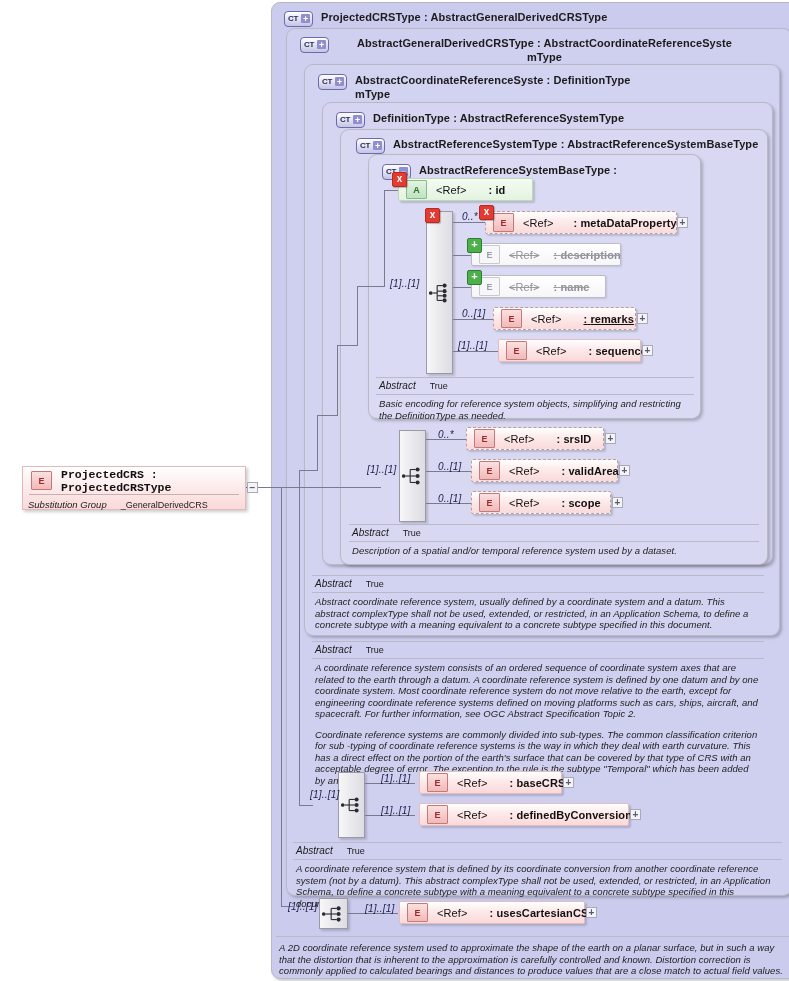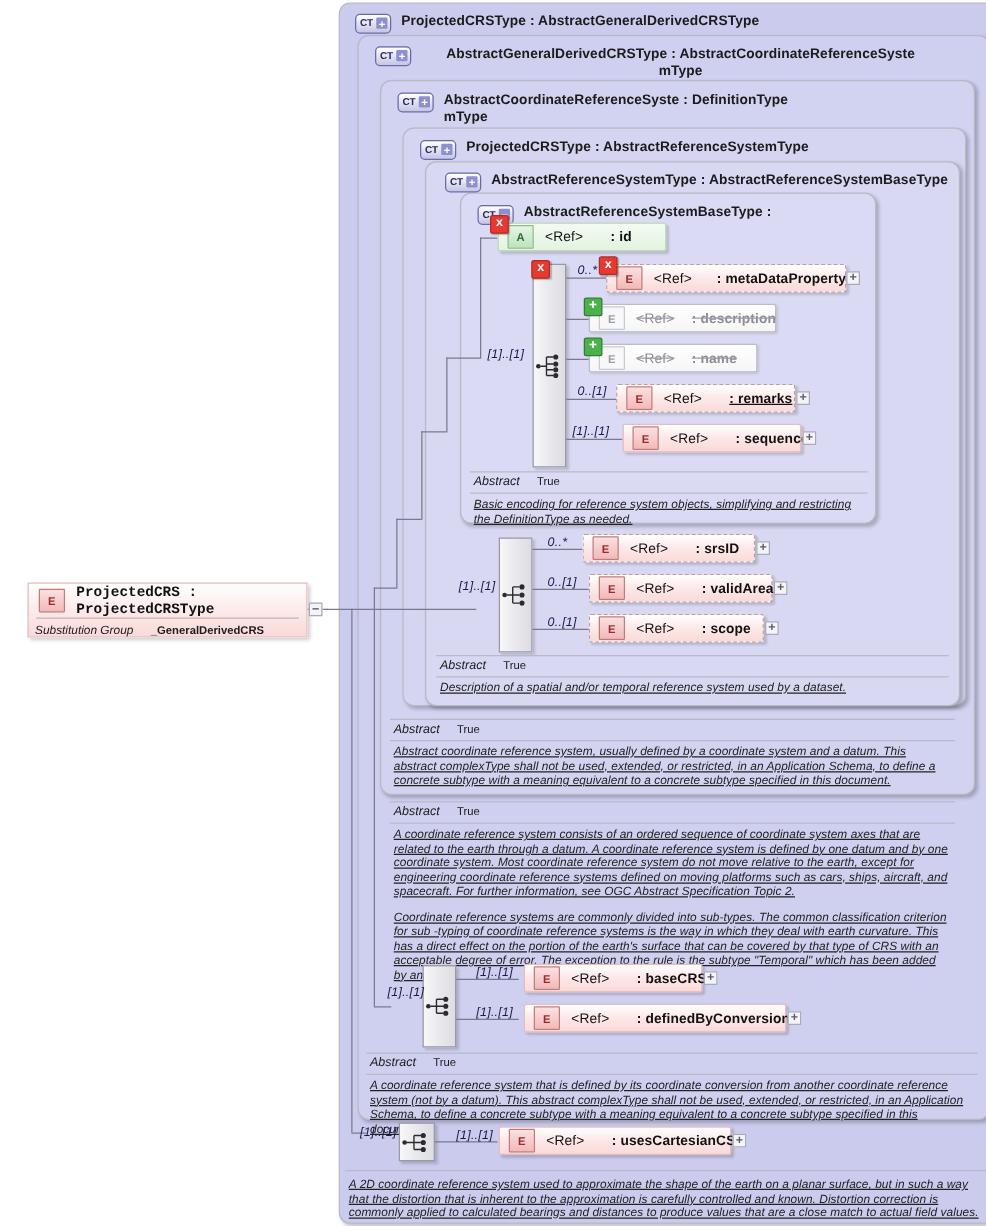--- a/index.html
+++ b/index.html
@@ -177,21 +177,20 @@
     display:flex;align-items:baseline;
     padding:2px 0 3px 3px;font-size:10px;
   }
   .annot .absrow .k{font-style:italic;color:#1b1b1b;}
   .annot .absrow .v{font-weight:normal;color:#1b1b1b;margin-left:14px;font-size:9px;}
   .annot .doc{
     padding:3px 4px 2px 3px;
     font-size:9.5px;font-style:italic;color:#222;
     line-height:11.5px;
     letter-spacing:0.05px;
-    text-decoration:underline;
   }
   .annot .doc p{margin:0;}
   .annot .doc p + p{margin-top:9px;}
 
   
   .rootbox{
     position:absolute;
     background:linear-gradient(#ffffff 0%,#fdeeee 40%,#fad9d9 100%);
     border:1px solid #e3b9b9;
     box-shadow:2px 2px 3px rgba(0,0,0,.2);
@@ -202,21 +201,21 @@
     flex:none;width:19px;height:17px;
     border:1px solid #c07a7a;border-radius:1px;
     background:linear-gradient(#fbe0e0,#f2b9b9);
     color:#9d2b2b;font-size:9px;font-weight:bold;
     display:flex;align-items:center;justify-content:center;margin-left:8px;
   }
   .rootbox .top .t{margin-left:9px;font-size:11.5px;font-weight:bold;color:#111;font-family:Liberation Mono, monospace;}
   .rootbox .sep{height:1px;background:#c9b0b0;margin:0 6px;}
   .rootbox .sub{display:flex;align-items:baseline;padding:4px 0 0 5px;}
   .rootbox .sub .k{font-size:9.5px;font-style:italic;color:#1b1b1b;}
-  .rootbox .sub .v{font-size:9px;font-weight:bold;color:#1b1b1b;margin-left:14px;}
+  .rootbox .sub .v{font-size:9px;font-weight:normal;color:#1b1b1b;margin-left:14px;}
 
   
   .ln{position:absolute;background:#7a7a8c;}
   .lnh{height:1px;}
   .lnv{width:1px;}
 </style>
 </head>
 <body>
 
 <div id="stage">
@@ -254,21 +253,21 @@
       <span class="lab">CT</span><span class="sq">+</span>
     </span>
     <span class="ct-title">AbstractCoordinateReferenceSyste : DefinitionType
 mType</span>
   </div>
 
   <div class="ct-head" style="left:310px;top:106px;width:440px;">
     <span class="ct-badge">
       <span class="lab">CT</span><span class="sq">+</span>
     </span>
-    <span class="ct-title">ProjectedCRSType : AbstractReferenceSystemType</span>
+    <span class="ct-title">DefinitionType : AbstractReferenceSystemType</span>
   </div>
 
   <div class="ct-head" style="left:330px;top:132px;width:420px;">
     <span class="ct-badge">
       <span class="lab">CT</span><span class="sq">+</span>
     </span>
     <span class="ct-title">AbstractReferenceSystemType : AbstractReferenceSystemBaseType</span>
   </div>
 
   <div class="ct-head" style="left:356px;top:158px;width:325px;">

